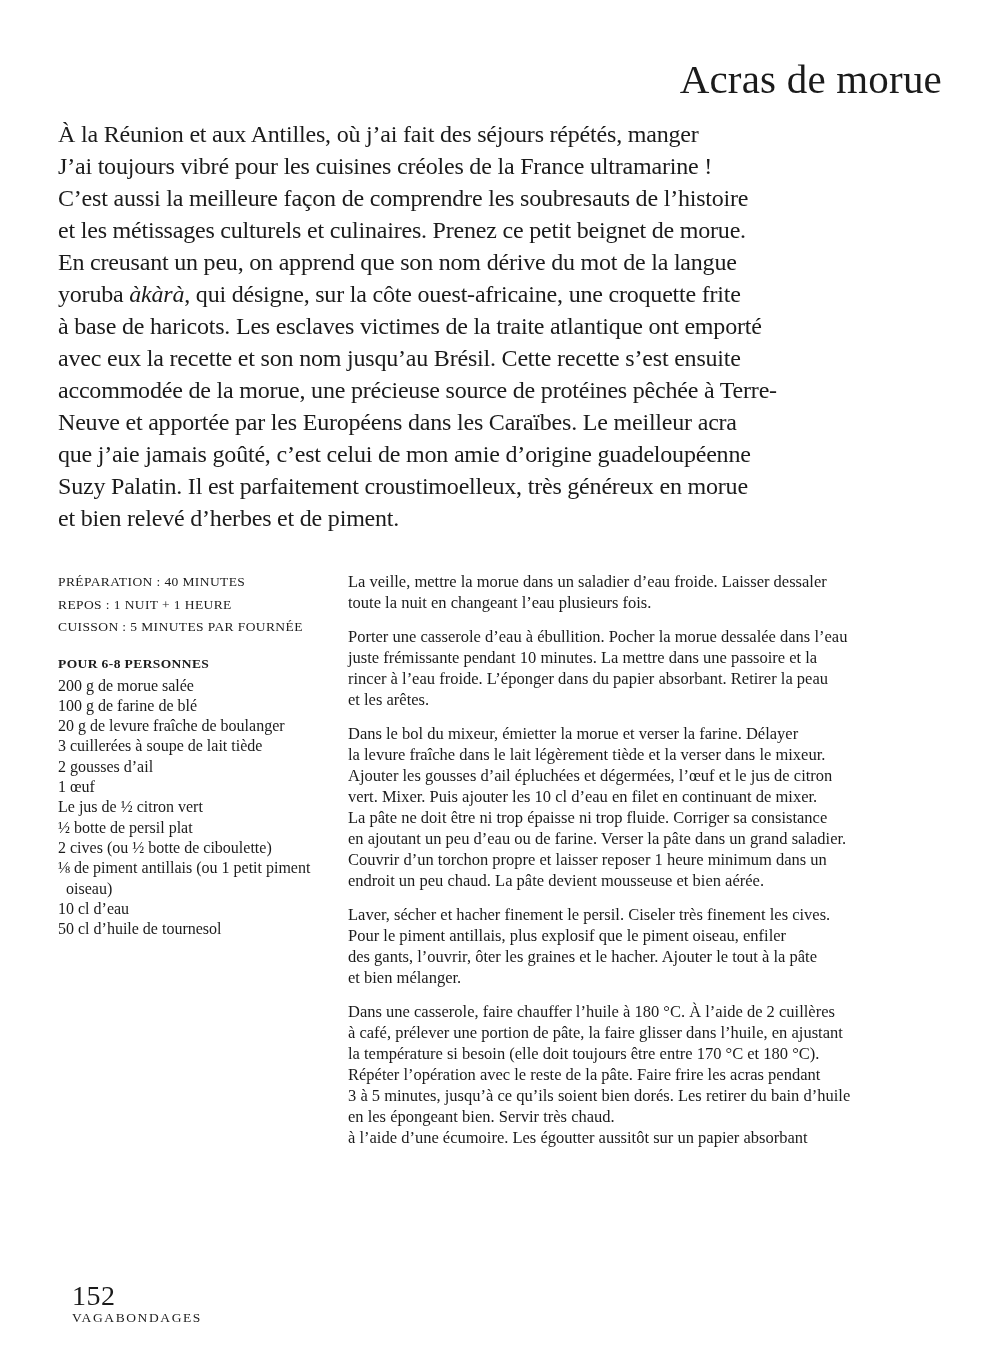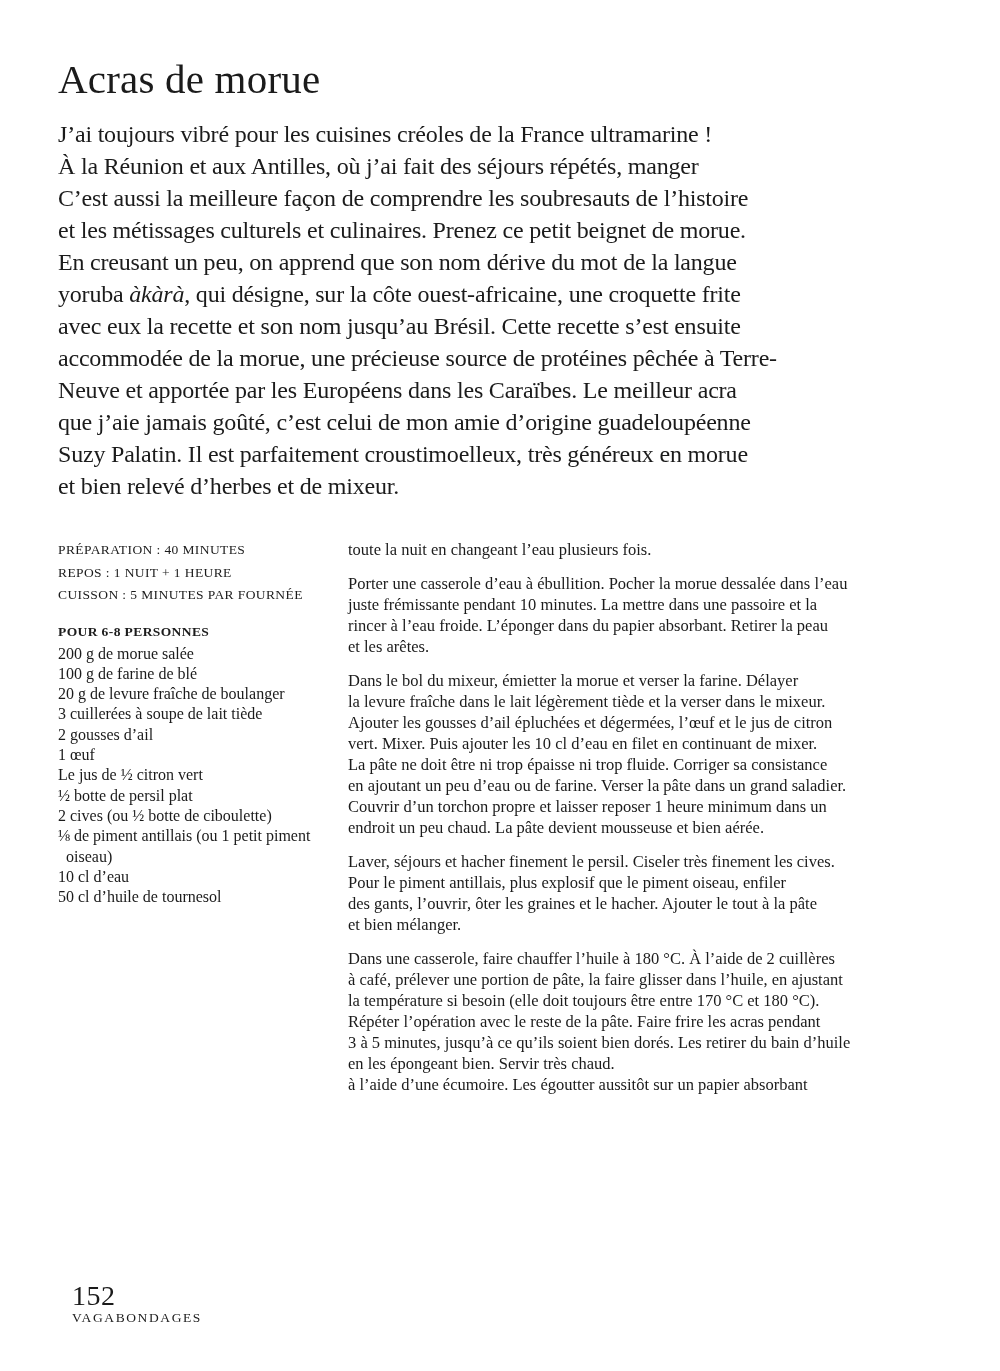--- a/index.html
+++ b/index.html
@@ -14,20 +14,21 @@
   }
   .page { padding: 58px 58px 0 58px; }
 
   
   .title {
     font-size: 41px;
     font-weight: 400;
     line-height: 1.05;
     margin: 0 0 17px 0;
     letter-spacing: 0.2px;
+    text-align: right;
   }
 
   
   .intro {
     font-size: 24px;
     letter-spacing: -0.2px;
   }
   .intro .line {
     line-height: 32px;
     white-space: pre;
@@ -85,32 +86,33 @@
   }
 </style>
 </head>
 <body>
 
 <div class="page">
 
   <h1 class="title">Acras de morue</h1>
 
   <div class="intro">
+      <div class="line">À la Réunion et aux Antilles, où j’ai fait des séjours répétés, manger</div>
       <div class="line">J’ai toujours vibré pour les cuisines créoles de la France ultramarine !</div>
-      <div class="line">À la Réunion et aux Antilles, où j’ai fait des séjours répétés, manger</div>
       <div class="line">C’est aussi la meilleure façon de comprendre les soubresauts de l’histoire</div>
       <div class="line">et les métissages culturels et culinaires. Prenez ce petit beignet de morue.</div>
       <div class="line">En creusant un peu, on apprend que son nom dérive du mot de la langue</div>
       <div class="line">yoruba <em>àkàrà</em>, qui désigne, sur la côte ouest-africaine, une croquette frite</div>
+      <div class="line">à base de haricots. Les esclaves victimes de la traite atlantique ont emporté</div>
       <div class="line">avec eux la recette et son nom jusqu’au Brésil. Cette recette s’est ensuite</div>
       <div class="line">accommodée de la morue, une précieuse source de protéines pêchée à Terre-</div>
       <div class="line">Neuve et apportée par les Européens dans les Caraïbes. Le meilleur acra</div>
       <div class="line">que j’aie jamais goûté, c’est celui de mon amie d’origine guadeloupéenne</div>
       <div class="line">Suzy Palatin. Il est parfaitement croustimoelleux, très généreux en morue</div>
-      <div class="line">et bien relevé d’herbes et de mixeur.</div>
+      <div class="line">et bien relevé d’herbes et de piment.</div>
     </div>
 
   <div class="columns">
 
     <div class="left-col">
       <div class="prep-meta">
           <div class="line">PRÉPARATION : 40 MINUTES</div>
           <div class="line">REPOS : 1 NUIT + 1 HEURE</div>
           <div class="line">CUISSON : 5 MINUTES PAR FOURNÉE</div>
         </div>
@@ -128,40 +130,41 @@
           <div class="line">⅛ de piment antillais (ou 1 petit piment</div>
           <div class="line">  oiseau)</div>
           <div class="line">10 cl d’eau</div>
           <div class="line">50 cl d’huile de tournesol</div>
         </div>
     </div>
 
     <div class="right-col">
       <div class="steps">
           <div class="step">
+            <div class="line">La veille, mettre la morue dans un saladier d’eau froide. Laisser dessaler</div>
             <div class="line">toute la nuit en changeant l’eau plusieurs fois.</div>
           </div>
           <div class="step">
             <div class="line">Porter une casserole d’eau à ébullition. Pocher la morue dessalée dans l’eau</div>
             <div class="line">juste frémissante pendant 10 minutes. La mettre dans une passoire et la</div>
             <div class="line">rincer à l’eau froide. L’éponger dans du papier absorbant. Retirer la peau</div>
             <div class="line">et les arêtes.</div>
           </div>
           <div class="step">
             <div class="line">Dans le bol du mixeur, émietter la morue et verser la farine. Délayer</div>
             <div class="line">la levure fraîche dans le lait légèrement tiède et la verser dans le mixeur.</div>
             <div class="line">Ajouter les gousses d’ail épluchées et dégermées, l’œuf et le jus de citron</div>
             <div class="line">vert. Mixer. Puis ajouter les 10 cl d’eau en filet en continuant de mixer.</div>
             <div class="line">La pâte ne doit être ni trop épaisse ni trop fluide. Corriger sa consistance</div>
             <div class="line">en ajoutant un peu d’eau ou de farine. Verser la pâte dans un grand saladier.</div>
             <div class="line">Couvrir d’un torchon propre et laisser reposer 1 heure minimum dans un</div>
             <div class="line">endroit un peu chaud. La pâte devient mousseuse et bien aérée.</div>
           </div>
           <div class="step">
-            <div class="line">Laver, séjours et hacher finement le persil. Ciseler très finement les cives.</div>
+            <div class="line">Laver, sécher et hacher finement le persil. Ciseler très finement les cives.</div>
             <div class="line">Pour le piment antillais, plus explosif que le piment oiseau, enfiler</div>
             <div class="line">des gants, l’ouvrir, ôter les graines et le hacher. Ajouter le tout à la pâte</div>
             <div class="line">et bien mélanger.</div>
           </div>
           <div class="step">
             <div class="line">Dans une casserole, faire chauffer l’huile à 180 °C. À l’aide de 2 cuillères</div>
             <div class="line">à café, prélever une portion de pâte, la faire glisser dans l’huile, en ajustant</div>
             <div class="line">la température si besoin (elle doit toujours être entre 170 °C et 180 °C).</div>
             <div class="line">Répéter l’opération avec le reste de la pâte. Faire frire les acras pendant</div>
             <div class="line">3 à 5 minutes, jusqu’à ce qu’ils soient bien dorés. Les retirer du bain d’huile</div>

